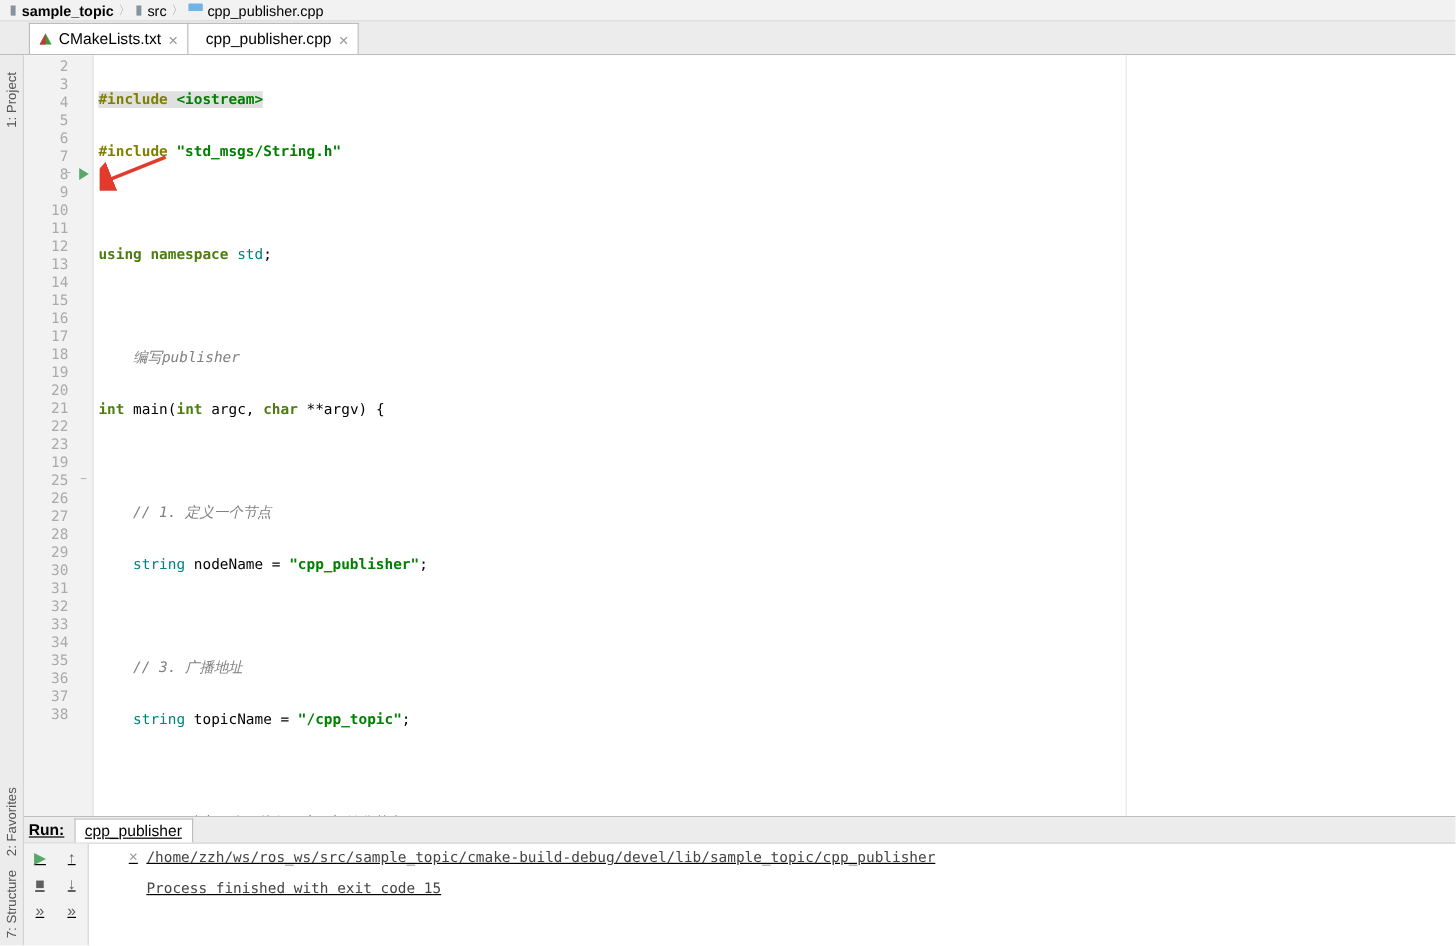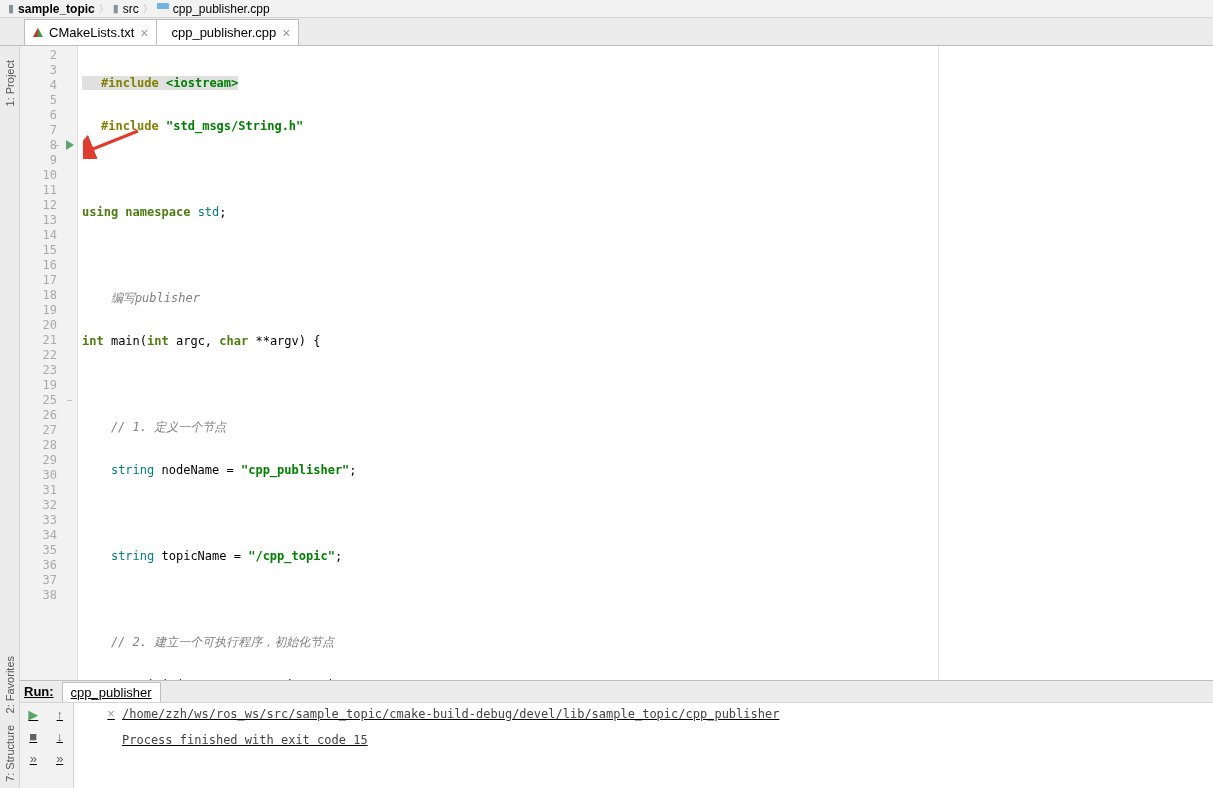--- a/index.html
+++ b/index.html
@@ -134,21 +134,21 @@
   font-family: "DejaVu Sans Mono", "Consolas", monospace;
   font-size: 12px;
   color: #000;
   padding-top: 2px;
   white-space: pre;
   position: relative;
 }
 .code .cl { height: 15px; line-height: 15px; padding-left: 4px; }
 .kw { color: #4d7c0f; font-weight: bold; }
 .str { color: #008000; font-weight: bold; }
-.pp { color: #808000; font-weight: bold; padding-left: 19px; }
+.pp { color: #808000; font-weight: bold; }
 .cm { color: #808080; font-style: italic; }
 .typ { color: #008080; }
 .editor-right-margin {
   position: absolute;
   top: 0;
   bottom: 0;
   left: 918px;
   width: 1px;
   background: #e6e6e6;
 }
@@ -320,20 +320,21 @@
     <div class="cl"><span class="pp">#include </span><span class="str">"std_msgs/String.h"</span></div>
     <div class="cl"></div>
     <div class="cl"><span class="kw">using</span> <span class="kw">namespace</span> <span class="typ">std</span><span>;</span></div>
     <div class="cl"></div>
     <div class="cl"><span class="cm">    编写publisher</span></div>
     <div class="cl"><span class="kw">int</span><span> main(</span><span class="kw">int</span><span> argc, </span><span class="kw">char</span><span> **argv) {</span></div>
     <div class="cl"></div>
     <div class="cl"><span class="cm">    // 1. 定义一个节点</span></div>
     <div class="cl"><span>    </span><span class="typ">string</span><span> nodeName = </span><span class="str">"cpp_publisher"</span><span>;</span></div>
     <div class="cl"></div>
+    <div class="cl"><span class="cm">    // 3. 广播地址</span></div>
     <div class="cl"><span>    </span><span class="typ">string</span><span> topicName = </span><span class="str">"/cpp_topic"</span><span>;</span></div>
     <div class="cl"></div>
     <div class="cl"><span class="cm">    // 2. 建立一个可执行程序，初始化节点</span></div>
     <div class="cl"><span>    </span><span class="typ">ros</span><span>::init(argc, argv, nodeName);</span></div>
     <div class="cl"><span>    </span><span class="typ">ros</span><span>::</span><span class="typ">NodeHandle</span><span> node;</span></div>
     
     
     
     
     

